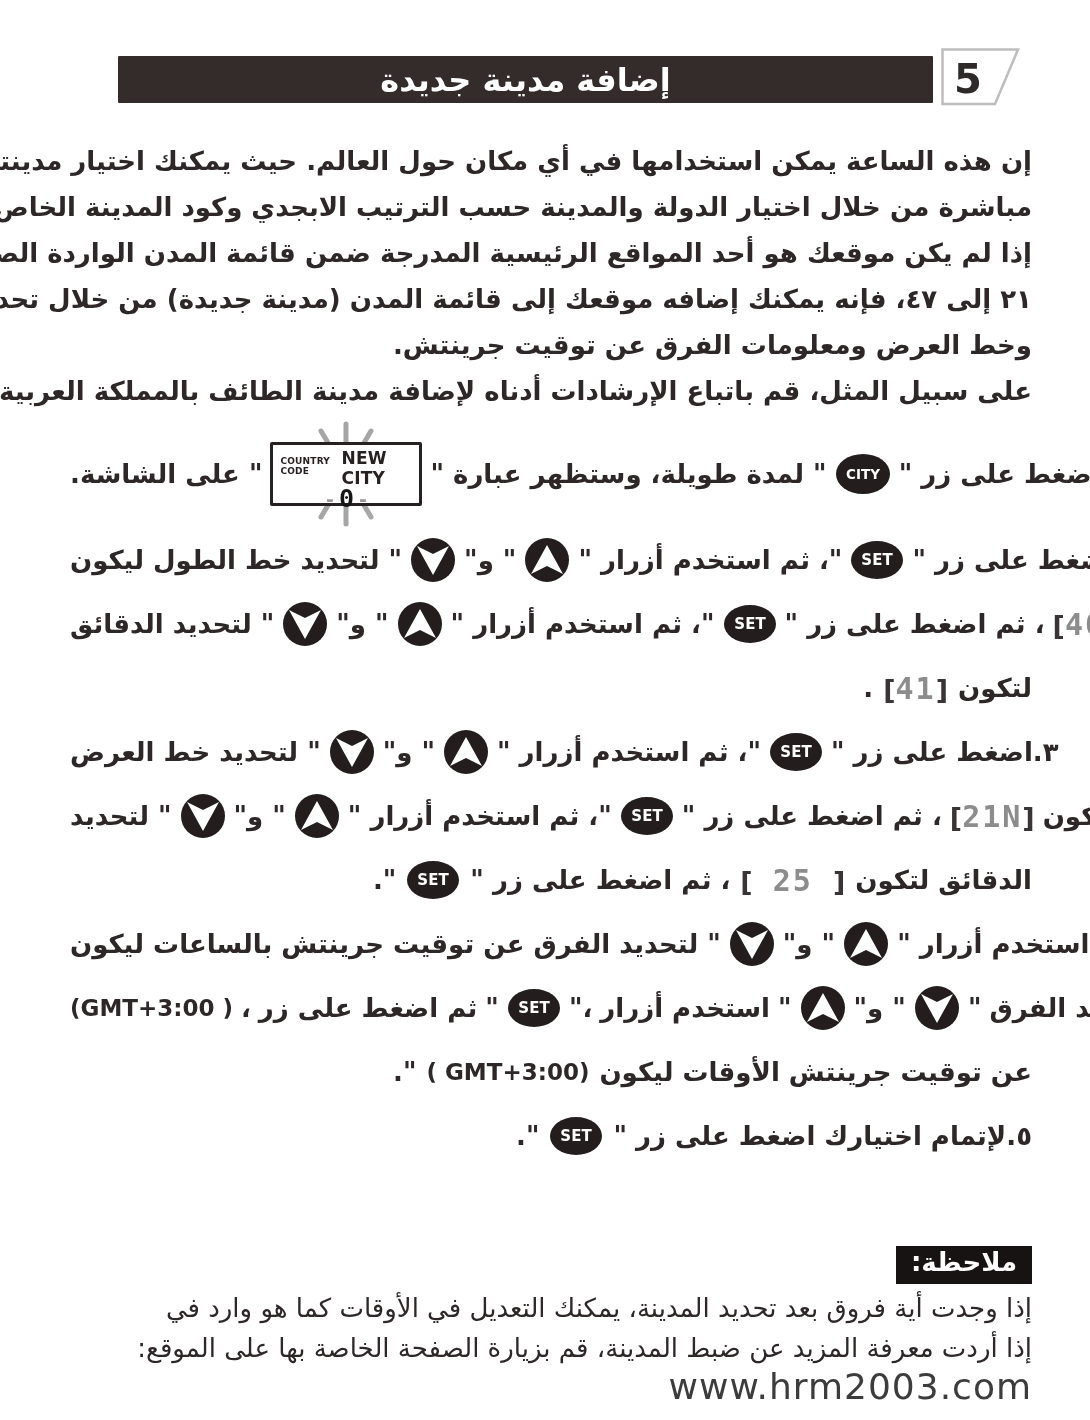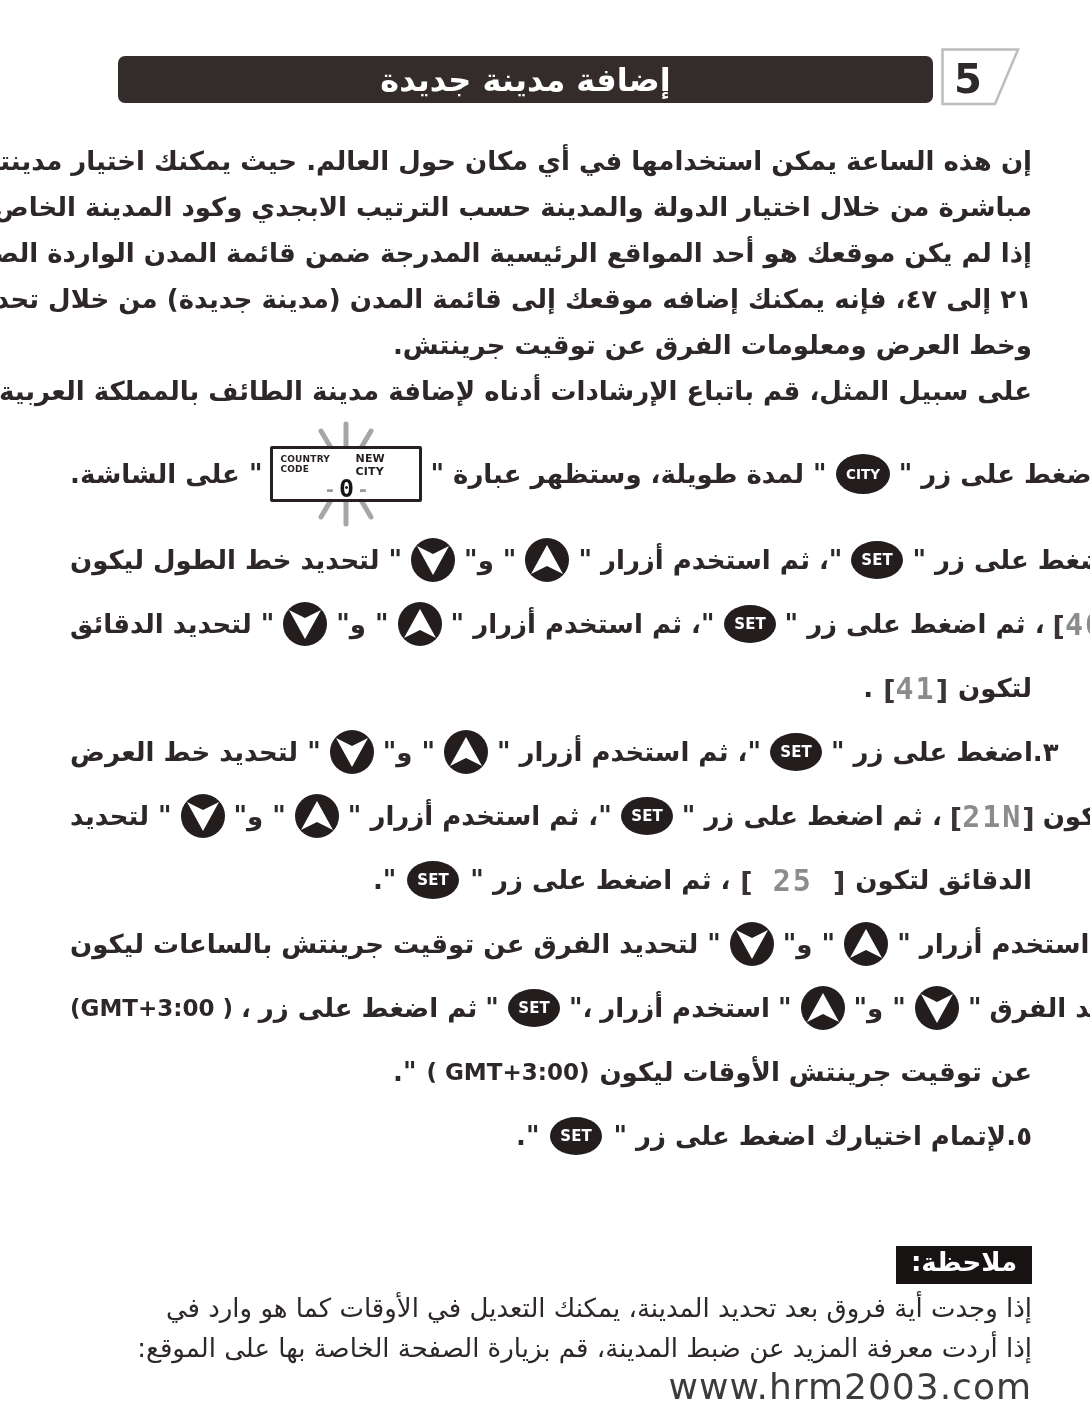--- a/index.html
+++ b/index.html
@@ -1,20 +1,20 @@
 <!DOCTYPE html>
 <html lang="ar"><head>
 <meta charset="utf-8">
 <style>
   html,body{margin:0;padding:0;background:#fff;}
   .page{position:relative;width:1090px;height:1420px;background:#fff;overflow:hidden;
         font-family:"DejaVu Sans",sans-serif;color:#2d2727;}
   
   .title-bar{position:absolute;left:118px;top:56px;width:815px;height:47px;background:#342b2b;
-             border-radius:7px;display:flex;align-items:center;justify-content:center;
+             border-radius:1px;display:flex;align-items:center;justify-content:center;
              color:#fff;font-size:32px;font-weight:bold;}
   .pagebox{position:absolute;left:941px;top:48px;}
   
   .intro{position:absolute;top:138px;left:70px;right:58px;}
   .iline{direction:rtl;text-align:right;white-space:nowrap;font-size:26px;font-weight:bold;
          line-height:46px;}
   
   .steps{position:absolute;top:420px;left:70px;right:58px;}
   .sline{display:flex;direction:ltr;align-items:center;min-height:64px;gap:8px;
          font-size:26px;font-weight:bold;}
@@ -26,26 +26,26 @@
   .gmt{direction:ltr;unicode-bidi:isolate;white-space:nowrap;font-weight:bold;font-size:23px;}
   .seg{direction:ltr;unicode-bidi:isolate;white-space:pre;}
   .seg .sv{font-family:"DejaVu Sans Mono",monospace;font-weight:bold;color:#8c8c8c;
            font-size:30px;letter-spacing:2px;}
   .seg .br{color:#3a3434;font-weight:bold;font-size:27px;}
   .btn{display:inline-flex;align-items:flex-start;}
   
   .lcdwrap{position:relative;display:inline-flex;align-items:center;justify-content:center;
            width:168px;height:104px;}
   .burst{position:absolute;left:50%;top:50%;transform:translate(-50%,-50%);z-index:0;}
-  .lcdbox{position:relative;z-index:1;box-sizing:border-box;width:152px;height:56px;
+  .lcdbox{position:relative;z-index:1;box-sizing:border-box;width:152px;height:64px;
           background:#fff;border:3px solid #262020;border-radius:2px;padding:3px 7px;
           display:flex;flex-direction:column;direction:ltr;}
   .lcdlabels{display:flex;justify-content:space-between;align-items:baseline;}
   .lab-l{font-size:9px;font-weight:bold;letter-spacing:0.2px;color:#262020;}
-  .lab-r{font-size:11px;font-weight:bold;letter-spacing:0.2px;color:#262020;}
+  .lab-r{font-size:17px;font-weight:bold;letter-spacing:0.2px;color:#262020;}
   .lcdval{display:flex;justify-content:center;align-items:center;gap:5px;margin-top:-2px;}
   .dash{color:#9a9a9a;font-size:19px;font-weight:bold;}
   .zero{font-family:"DejaVu Sans Mono",monospace;font-size:25px;font-weight:bold;
         color:#151515;line-height:1;}
   
   .note{position:absolute;top:1232px;left:70px;right:58px;direction:rtl;text-align:right;margin-top:14px;}
   .note-label{display:inline-block;background:#171313;color:#fff;font-size:26px;
               font-weight:bold;padding:1px 15px 7px;}
   .nline{direction:rtl;text-align:right;white-space:nowrap;font-size:26px;font-weight:normal;
          line-height:40px;}

